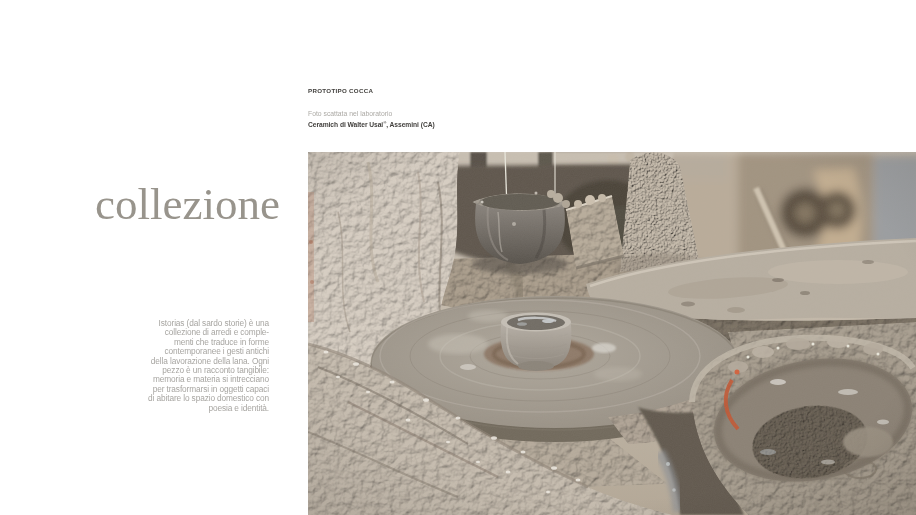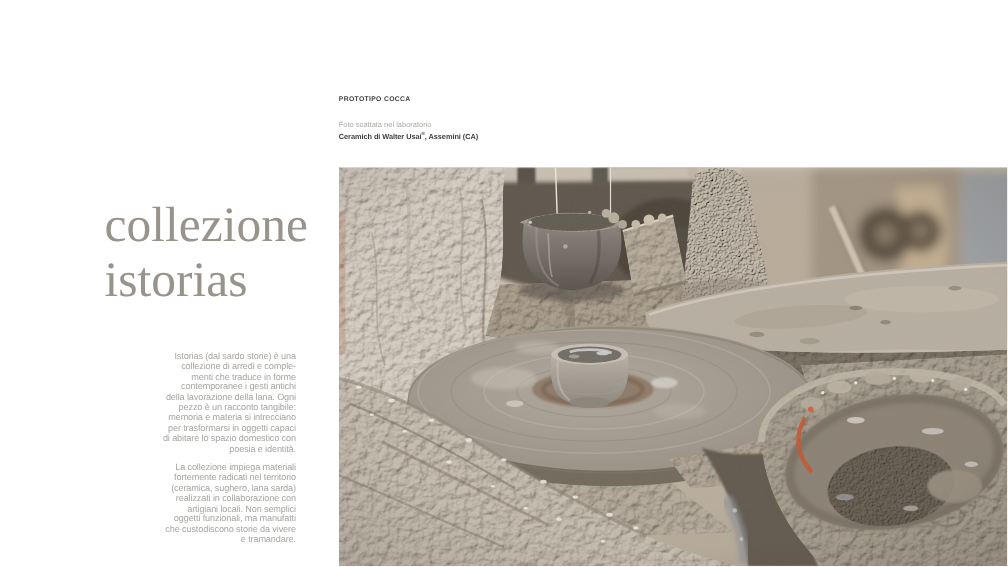--- a/index.html
+++ b/index.html
@@ -69,42 +69,33 @@
   }
   .photo svg { display: block; }
 </style>
 </head>
 <body>
 
 <div class="page">
 
   <h1 class="title">
     <span>collezione</span>
-    <span>istorias</span>
   </h1>
 
   <div class="intro">
     <p>Istorias (dal sardo storie) è una
 collezione di arredi e comple-
 menti che traduce in forme
 contemporanee i gesti antichi
 della lavorazione della lana. Ogni
 pezzo è un racconto tangibile:
 memoria e materia si intrecciano
 per trasformarsi in oggetti capaci
 di abitare lo spazio domestico con
 poesia e identità.</p>
-    <p>La collezione impiega materiali
-fortemente radicati nel territorio
-(ceramica, sughero, lana sarda)
-realizzati in collaborazione con
-artigiani locali. Non semplici
-oggetti funzionali, ma manufatti
-che custodiscono storie da vivere
-e tramandare.</p>
   </div>
 
   <div class="kicker">PROTOTIPO COCCA</div>
 
   <div class="caption">
     <span class="muted">Foto scattata nel laboratorio</span>
     <span class="strong"><span>Ceramich di Walter Usai</span><sup>®</sup><span>, Assemini (CA)</span></span>
   </div>
 
   <figure class="photo" aria-label="Tornio da vasaio con ciotola appena tornita, secchio e argilla nel laboratorio di ceramica">

